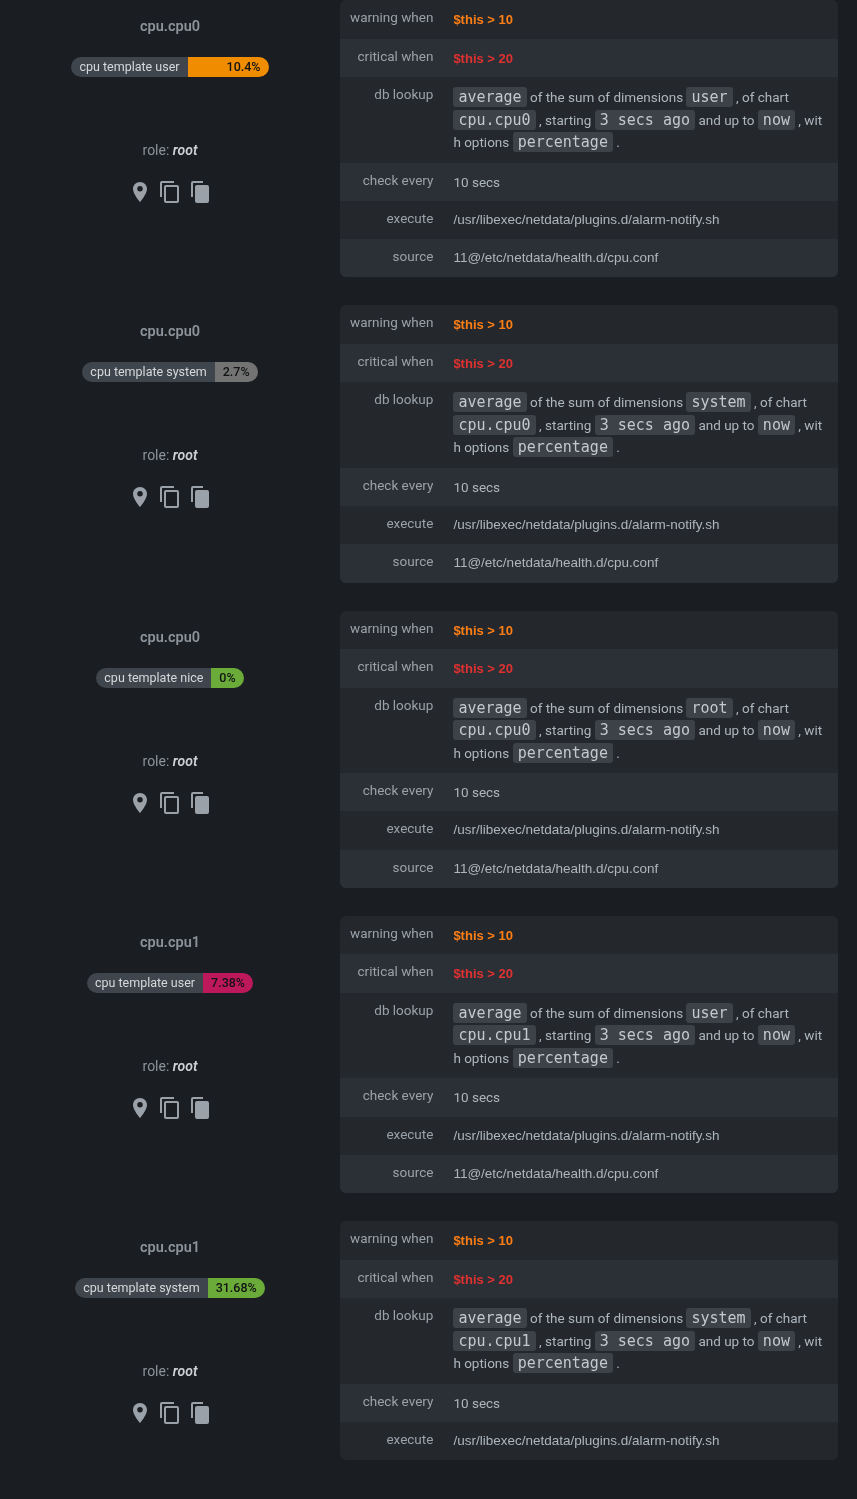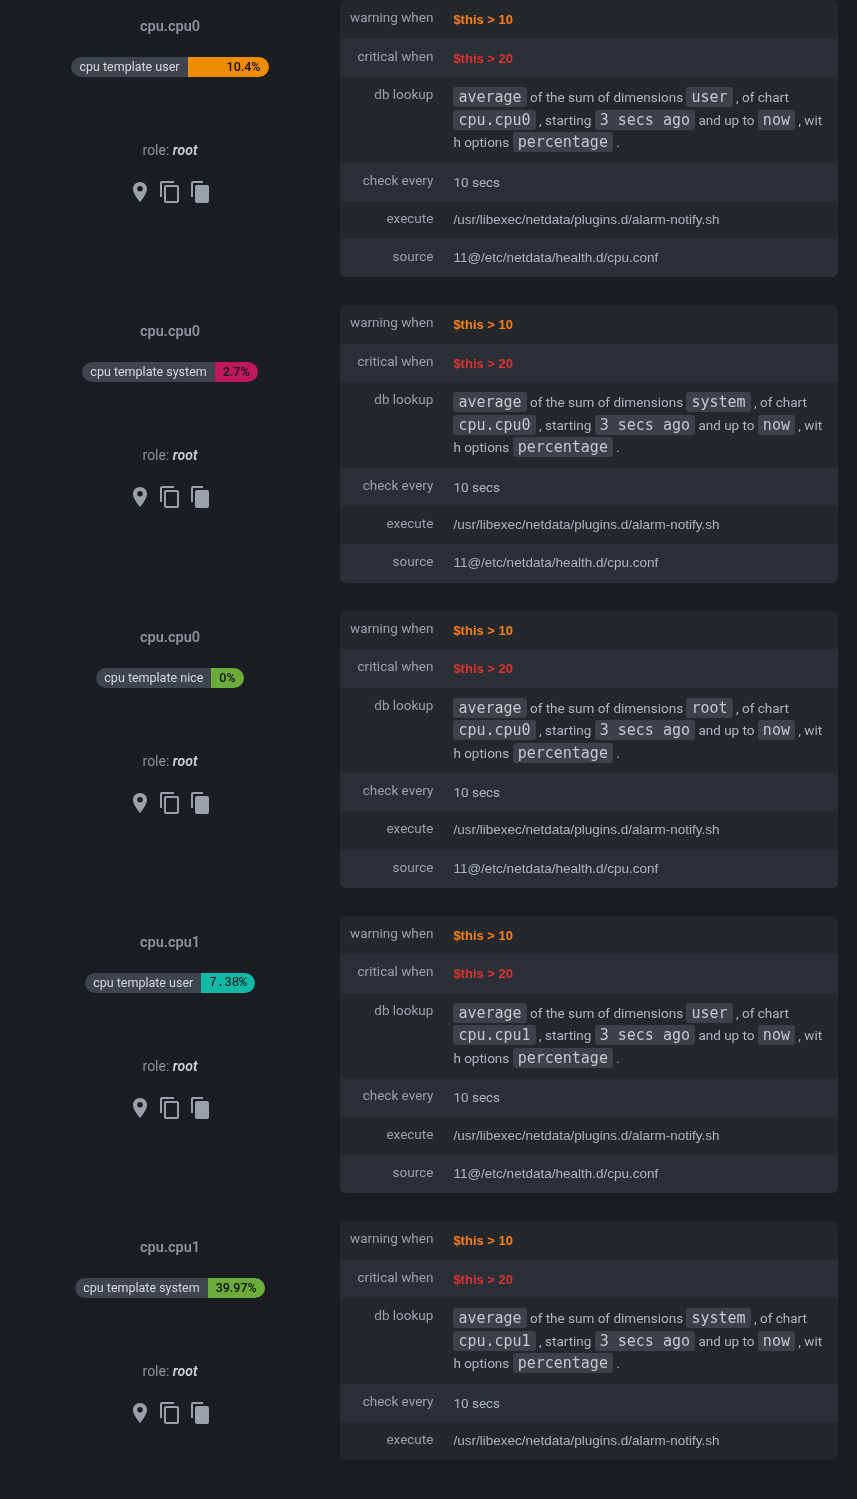--- a/index.html
+++ b/index.html
@@ -83,21 +83,21 @@
     </tbody>
         </table>
   </div>
 </div>
 
 <div class="card">
   <div class="left">
     <div class="chart-name">cpu.cpu0</div>
     <span class="badge-wrap">
       <span class="badge-label">cpu template system</span>
-      <span class="badge-val" style="background: #be185d;">2.7%</span>
+      <span class="badge-val" style="background: #737373;">2.7%</span>
     </span>
     <div class="role-line">
       <span>role: </span><b>root</b>
     </div>
     <div class="icons">
       <span><svg viewBox="0 0 24 24">
               <path d="M12 2C8 2 5 5 5 9c0 5 7 13 7 13s7-8 7-13c0-4-3-7-7-7zm0 9.5A2.5 2.5 0 1 1 12 6a2.5 2.5 0 0 1 0 5.5z"></path>
             </svg></span>
       <span><svg viewBox="0 0 24 24">
               <path d="M16 1H4a2 2 0 0 0-2 2v14h2V3h12V1zm3 4H8a2 2 0 0 0-2 2v14a2 2 0 0 0 2 2h11a2 2 0 0 0 2-2V7a2 2 0 0 0-2-2zm0 16H8V7h11v14z"></path>
@@ -195,21 +195,21 @@
     </tbody>
         </table>
   </div>
 </div>
 
 <div class="card">
   <div class="left">
     <div class="chart-name">cpu.cpu1</div>
     <span class="badge-wrap">
       <span class="badge-label">cpu template user</span>
-      <span class="badge-val" style="background: #14b8a6; font-family: Liberation Mono, monospace;">7.38%</span>
+      <span class="badge-val" style="background: #be185d;">7.38%</span>
     </span>
     <div class="role-line">
       <span>role: </span><b>root</b>
     </div>
     <div class="icons">
       <span><svg viewBox="0 0 24 24">
               <path d="M12 2C8 2 5 5 5 9c0 5 7 13 7 13s7-8 7-13c0-4-3-7-7-7zm0 9.5A2.5 2.5 0 1 1 12 6a2.5 2.5 0 0 1 0 5.5z"></path>
             </svg></span>
       <span><svg viewBox="0 0 24 24">
               <path d="M16 1H4a2 2 0 0 0-2 2v14h2V3h12V1zm3 4H8a2 2 0 0 0-2 2v14a2 2 0 0 0 2 2h11a2 2 0 0 0 2-2V7a2 2 0 0 0-2-2zm0 16H8V7h11v14z"></path>
@@ -251,21 +251,21 @@
     </tbody>
         </table>
   </div>
 </div>
 
 <div class="card">
   <div class="left">
     <div class="chart-name">cpu.cpu1</div>
     <span class="badge-wrap">
       <span class="badge-label">cpu template system</span>
-      <span class="badge-val" style="background: rgb(106, 171, 58);">39.97%</span>
+      <span class="badge-val" style="background: rgb(106, 171, 58);">31.68%</span>
     </span>
     <div class="role-line">
       <span>role: </span><b>root</b>
     </div>
     <div class="icons">
       <span><svg viewBox="0 0 24 24">
               <path d="M12 2C8 2 5 5 5 9c0 5 7 13 7 13s7-8 7-13c0-4-3-7-7-7zm0 9.5A2.5 2.5 0 1 1 12 6a2.5 2.5 0 0 1 0 5.5z"></path>
             </svg></span>
       <span><svg viewBox="0 0 24 24">
               <path d="M16 1H4a2 2 0 0 0-2 2v14h2V3h12V1zm3 4H8a2 2 0 0 0-2 2v14a2 2 0 0 0 2 2h11a2 2 0 0 0 2-2V7a2 2 0 0 0-2-2zm0 16H8V7h11v14z"></path>

